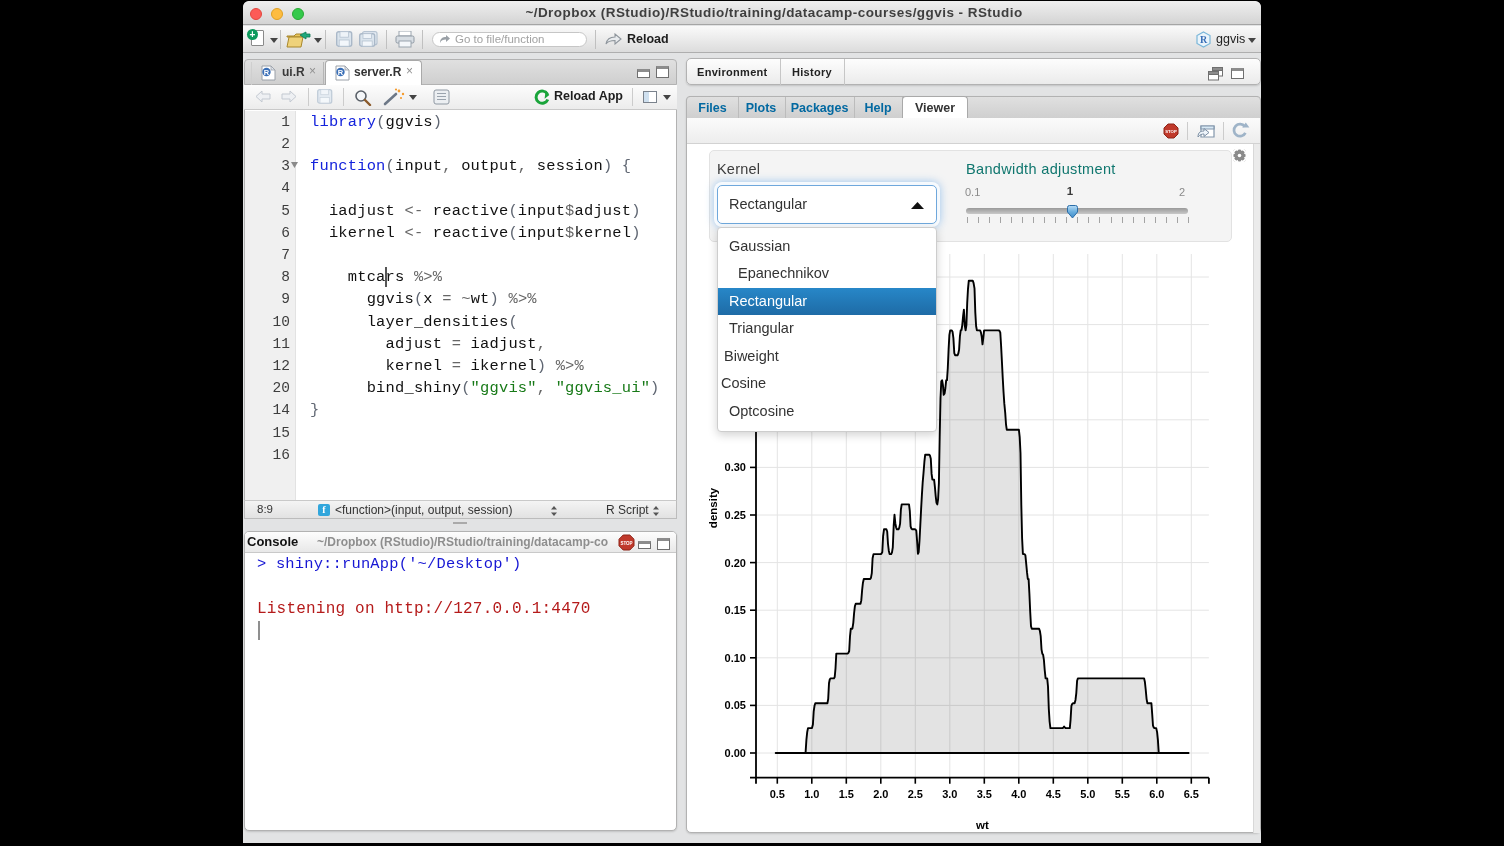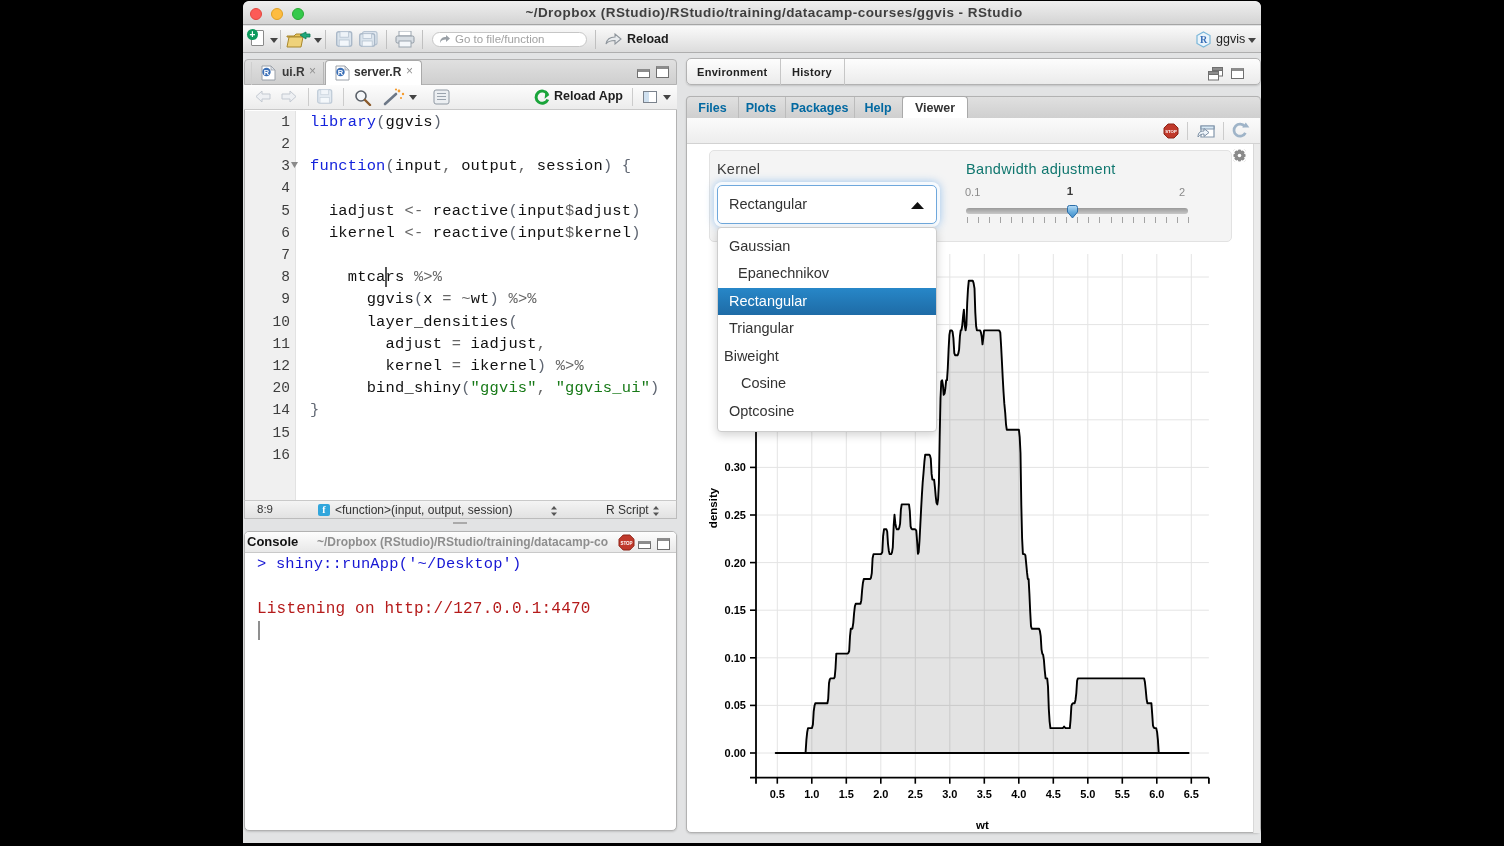--- a/index.html
+++ b/index.html
@@ -393,15 +393,15 @@
         <text x="60" y="327.4">0.30</text>
       </g>
 <text x="31" y="364" font-family="Liberation Sans,sans-serif" font-size="11.5px" font-weight="bold" fill="#000" text-anchor="middle" transform="rotate(-90 31 364)">density</text>
 </svg>
 <div class="abs" style="left:474px;top:226px;width:220px;height:205px;background:#fff;border:1px solid #cdcdcd;border-radius:4px;box-shadow:0 3px 10px rgba(0,0,0,.18);z-index:50">
 <div class="abs" style="left:0;top:4.5px;width:218px;height:27.5px;color:#333;font-size:14.5px;line-height:27.5px;padding-left:11px">Gaussian</div>
 <div class="abs" style="left:1px;top:32.0px;width:218px;height:27.5px;color:#333;font-size:14.5px;line-height:27.5px;padding-left:19px">Epanechnikov</div>
 <div class="abs" style="left:0;top:59.5px;width:218px;height:27.5px;background:linear-gradient(#2787c8,#1e6ba6);color:#fff;font-size:14.5px;line-height:27.5px;padding-left:11px">Rectangular</div>
 <div class="abs" style="left:0;top:87.0px;width:218px;height:27.5px;color:#333;font-size:14.5px;line-height:27.5px;padding-left:11px">Triangular</div>
 <div class="abs" style="left:0;top:114.5px;width:218px;height:27.5px;color:#333;font-size:14.5px;line-height:27.5px;padding-left:6px">Biweight</div>
-<div class="abs" style="left:0;top:142.0px;width:182px;height:27.5px;color:#333;font-size:14.5px;line-height:27.5px;padding-left:23px">Cosine</div>
+<div class="abs" style="left:0;top:142.0px;width:182px;height:27.5px;color:#333;font-size:14.5px;line-height:27.5px;padding-left:3px">Cosine</div>
 <div class="abs" style="left:0;top:169.5px;width:218px;height:27.5px;color:#333;font-size:14.5px;line-height:27.5px;padding-left:11px">Optcosine</div>
 </div>
 </div>
 </body></html>

